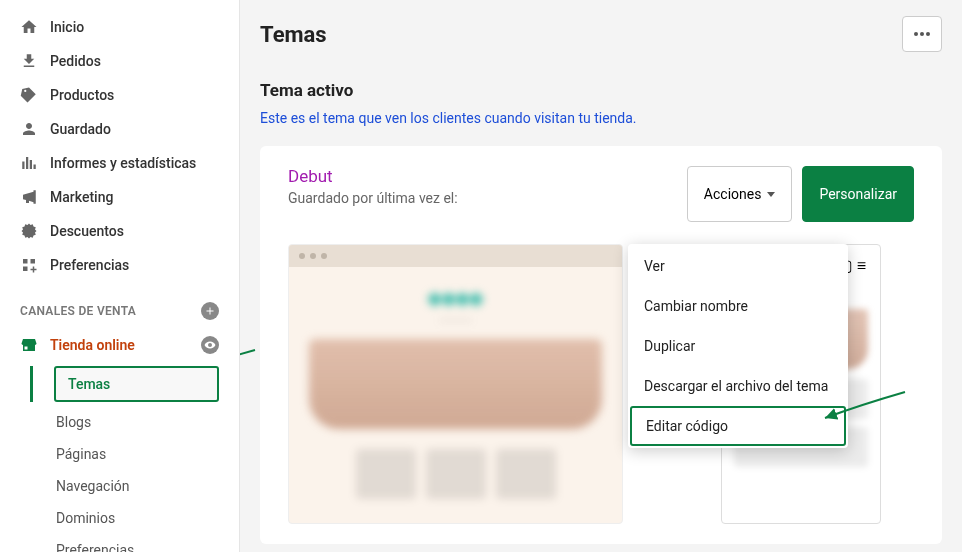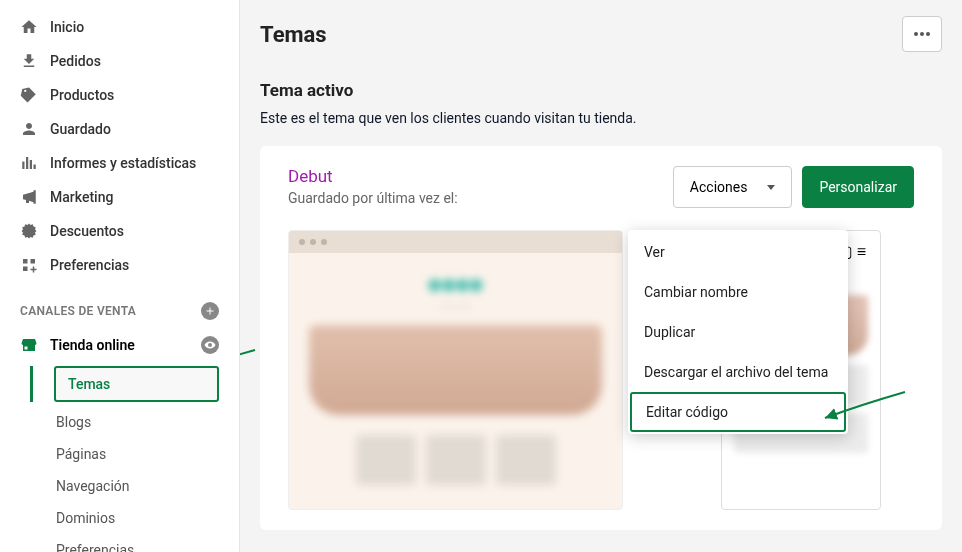--- a/index.html
+++ b/index.html
@@ -6,44 +6,44 @@
     body { background: #f4f4f4; width: 962px; height: 552px; overflow: hidden; display: flex; }
     
     .sidebar { width: 240px; background: #fff; border-right: 1px solid #e5e5e5; padding: 10px 0; height: 100%; overflow-y: auto; }
     .nav-item { display: flex; align-items: center; padding: 8px 20px; cursor: pointer; color: #333; font-size: 14px; font-weight: 500; gap: 12px; }
     .nav-icon { width: 18px; height: 18px; fill: #666; flex-shrink: 0; }
     
     .section-header { display: flex; align-items: center; justify-content: space-between; padding: 20px 20px 8px 20px; color: #777; font-size: 12px; font-weight: 600; letter-spacing: 0.3px; }
     .plus-icon, .eye-icon { width: 18px; height: 18px; fill: #777; cursor: pointer; background: #888; border-radius: 50%; padding: 3px; fill: #fff; }
     .eye-icon { background: #888; }
     
-    .channel-item { display: flex; align-items: center; justify-content: space-between; padding: 8px 20px; cursor: pointer; color: #000000; font-size: 14px; font-weight: 500; }
+    .channel-item { display: flex; align-items: center; justify-content: space-between; padding: 8px 20px; cursor: pointer; color: #c2410c; font-size: 14px; font-weight: 500; }
     .channel-left { display: flex; align-items: center; gap: 12px; }
     
     .sub-nav { padding-left: 30px; }
     .sub-item { padding: 8px 20px 8px 26px; cursor: pointer; color: #555; font-size: 14px; }
     .sub-item.active-wrap { position: relative; padding: 0; margin: 4px 20px 4px 24px; }
     .sub-item.active-wrap::before { content: ''; position: absolute; left: -24px; top: 0; bottom: 0; width: 3px; background: #0b8043; }
     .active-box { border: 2px solid #0b8043; border-radius: 3px; padding: 8px 12px; color: #0b8043; font-weight: 500; background: #f8f8f8; }
     
     .main { flex: 1; padding: 16px 20px; background: #f4f4f4; overflow-y: auto; position: relative; }
     .header-row { display: flex; align-items: center; justify-content: space-between; margin-bottom: 28px; }
     .page-title { font-size: 22px; font-weight: 700; color: #222; }
     .more-btn { width: 40px; height: 36px; border: 1px solid #ccc; border-radius: 4px; background: #fff; display: flex; align-items: center; justify-content: center; cursor: pointer; }
     .dot { width: 4px; height: 4px; background: #555; border-radius: 50%; margin: 0 1px; display: inline-block; }
     
     .section-title { font-size: 17px; font-weight: 700; color: #222; margin-bottom: 10px; }
-    .section-desc { font-size: 14px; color: #0f172a; margin-bottom: 20px; }
+    .section-desc { font-size: 14px; color: #1d4ed8; margin-bottom: 20px; }
     
     .theme-card { background: #fff; border-radius: 6px; padding: 20px 28px; position: relative; }
     .theme-header { display: flex; align-items: flex-start; justify-content: space-between; margin-bottom: 22px; }
     .theme-name { font-size: 17px; font-weight: 400; color: #a21caf; margin-bottom: 4px; }
     .theme-saved { font-size: 14px; color: #666; text-align: center; }
     .theme-actions { display: flex; gap: 10px; }
-    .btn { padding: 12px 16px; border-radius: 4px; font-size: 14px; cursor: pointer; border: 1px solid #ccc; background: #fff; display: inline-flex; align-items: center; gap: 20px; }
+    .btn { padding: 19px 16px; border-radius: 4px; font-size: 14px; cursor: pointer; border: 1px solid #ccc; background: #fff; display: inline-flex; align-items: center; gap: 6px; }
     .btn-green { background: #0b8043; color: #fff; border-color: #0b8043; }
     .caret { width: 0; height: 0; border-left: 4px solid transparent; border-right: 4px solid transparent; border-top: 5px solid #555; }
     
     .previews { display: flex; gap: 18px; position: relative; }
     .preview-desktop { width: 335px; height: 280px; background: #fbf3eb; border-radius: 4px; overflow: hidden; position: relative; border: 1px solid #eee; }
     .preview-mobile { width: 160px; height: 280px; background: #fff; border-radius: 4px; border: 1px solid #ddd; padding: 8px; }
     .browser-bar { height: 22px; background: #e8ded3; display: flex; align-items: center; padding: 0 10px; gap: 5px; }
     .bdot { width: 6px; height: 6px; border-radius: 50%; background: #c0b5a8; }
     .mock-content { padding: 20px; text-align: center; filter: blur(4px); }
     .mock-logo { color: #2eb8a8; font-size: 18px; font-weight: 700; margin-bottom: 8px; }

